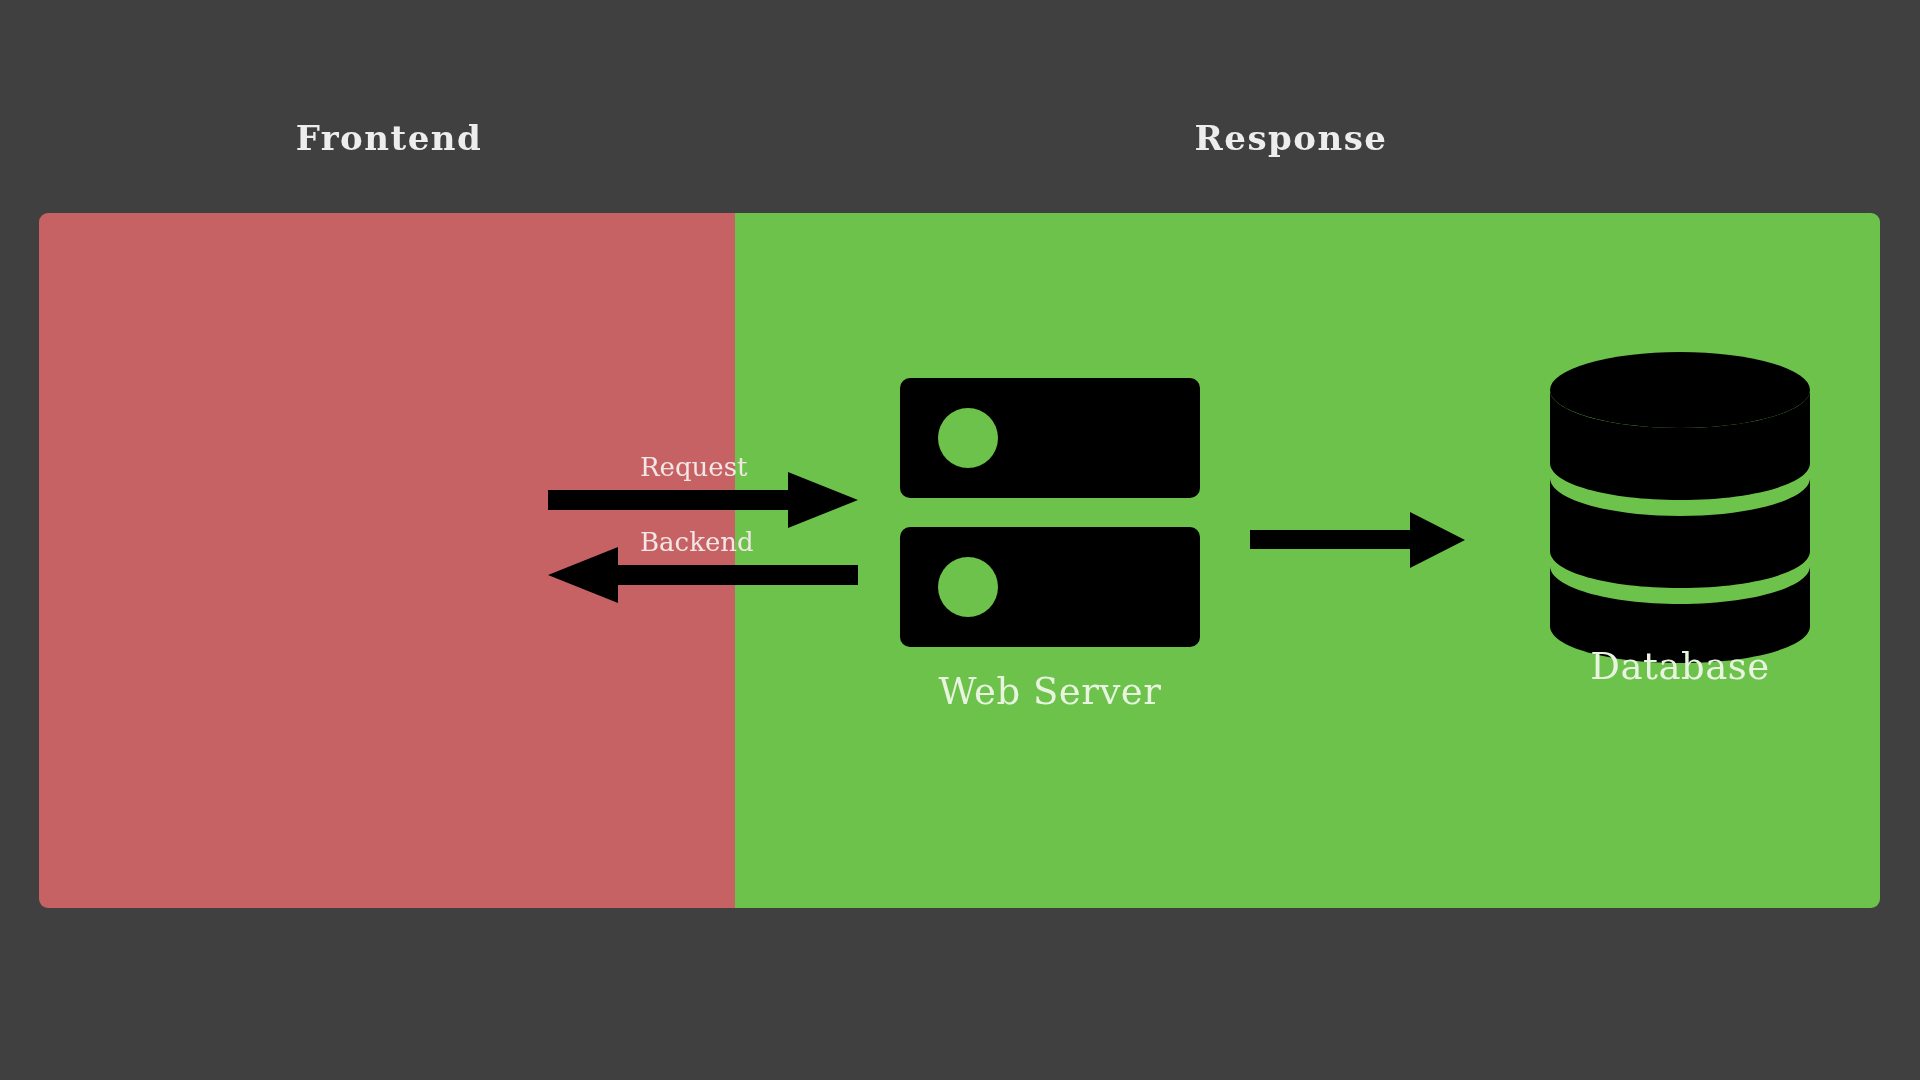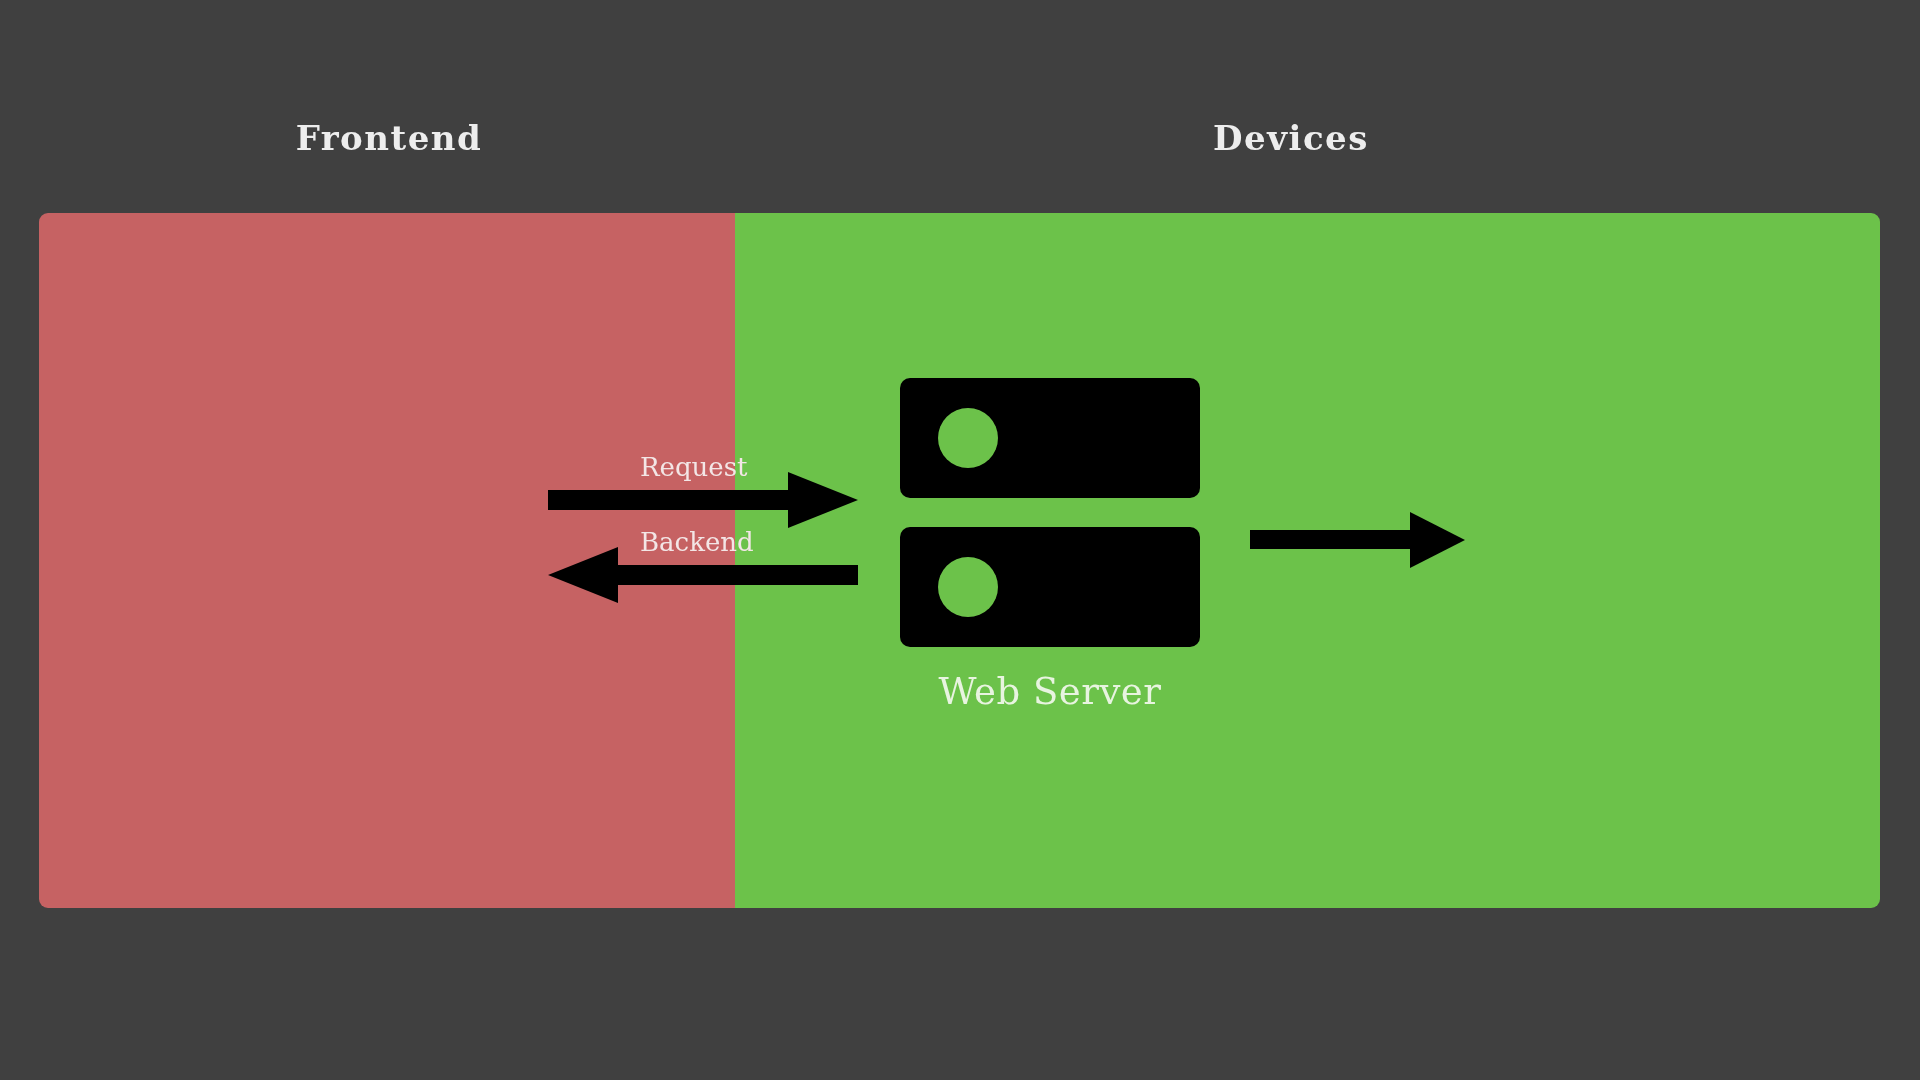--- a/index.html
+++ b/index.html
@@ -223,36 +223,52 @@
   }
   #label-request  { left: 640px; top: 452px; }
   #label-response { left: 640px; top: 527px; }
 </style>
 </head>
 <body>
 
 <div id="diagram-canvas">
 
   <div class="section-title" id="title-frontend">Frontend</div>
-  <div class="section-title" id="title-backend">Devices</div>
+  <div class="section-title" id="title-backend">Response</div>
 
   <div id="panel-frontend"></div>
   <div id="panel-backend"></div>
 
 
   <div class="node" id="node-server">
     <div class="server-box" id="server-box-top">
       <div class="server-led"></div>
     </div>
     <div class="server-box" id="server-box-bottom">
       <div class="server-led"></div>
     </div>
     <div class="node-label on-green" id="label-server">Web Server</div>
   </div>
 
+  <div class="node" id="node-database">
+    <svg id="db-icon" viewBox="0 0 310 320">
+
+      <ellipse cx="155" cy="45" rx="130" ry="38" fill="#000"></ellipse>
+
+      <path d="M25,45 L25,118 C25,139 83,155 155,155 C227,155 285,139 285,118 L285,45
+               C285,66 227,83 155,83 C83,83 25,66 25,45 Z" fill="#000"></path>
+
+      <path d="M25,133 L25,206 C25,227 83,243 155,243 C227,243 285,227 285,206 L285,133
+               C285,154 227,171 155,171 C83,171 25,154 25,133 Z" fill="#000"></path>
+
+      <path d="M25,221 L25,281 C25,302 83,318 155,318 C227,318 285,302 285,281 L285,221
+               C285,242 227,259 155,259 C83,259 25,242 25,221 Z" fill="#000"></path>
+    </svg>
+    <div class="node-label on-green" id="label-database">Database</div>
+  </div>
 
   <svg class="arrow-svg" id="arrow-request" width="310" height="60">
     <rect x="0" y="20" width="245" height="20" fill="#000"></rect>
     <polygon points="240,2 310,30 240,58" fill="#000"></polygon>
   </svg>
   <div class="arrow-label" id="label-request">Request</div>
 
   <svg class="arrow-svg" id="arrow-response" width="310" height="60">
     <rect x="65" y="20" width="245" height="20" fill="#000"></rect>
     <polygon points="70,2 0,30 70,58" fill="#000"></polygon>

